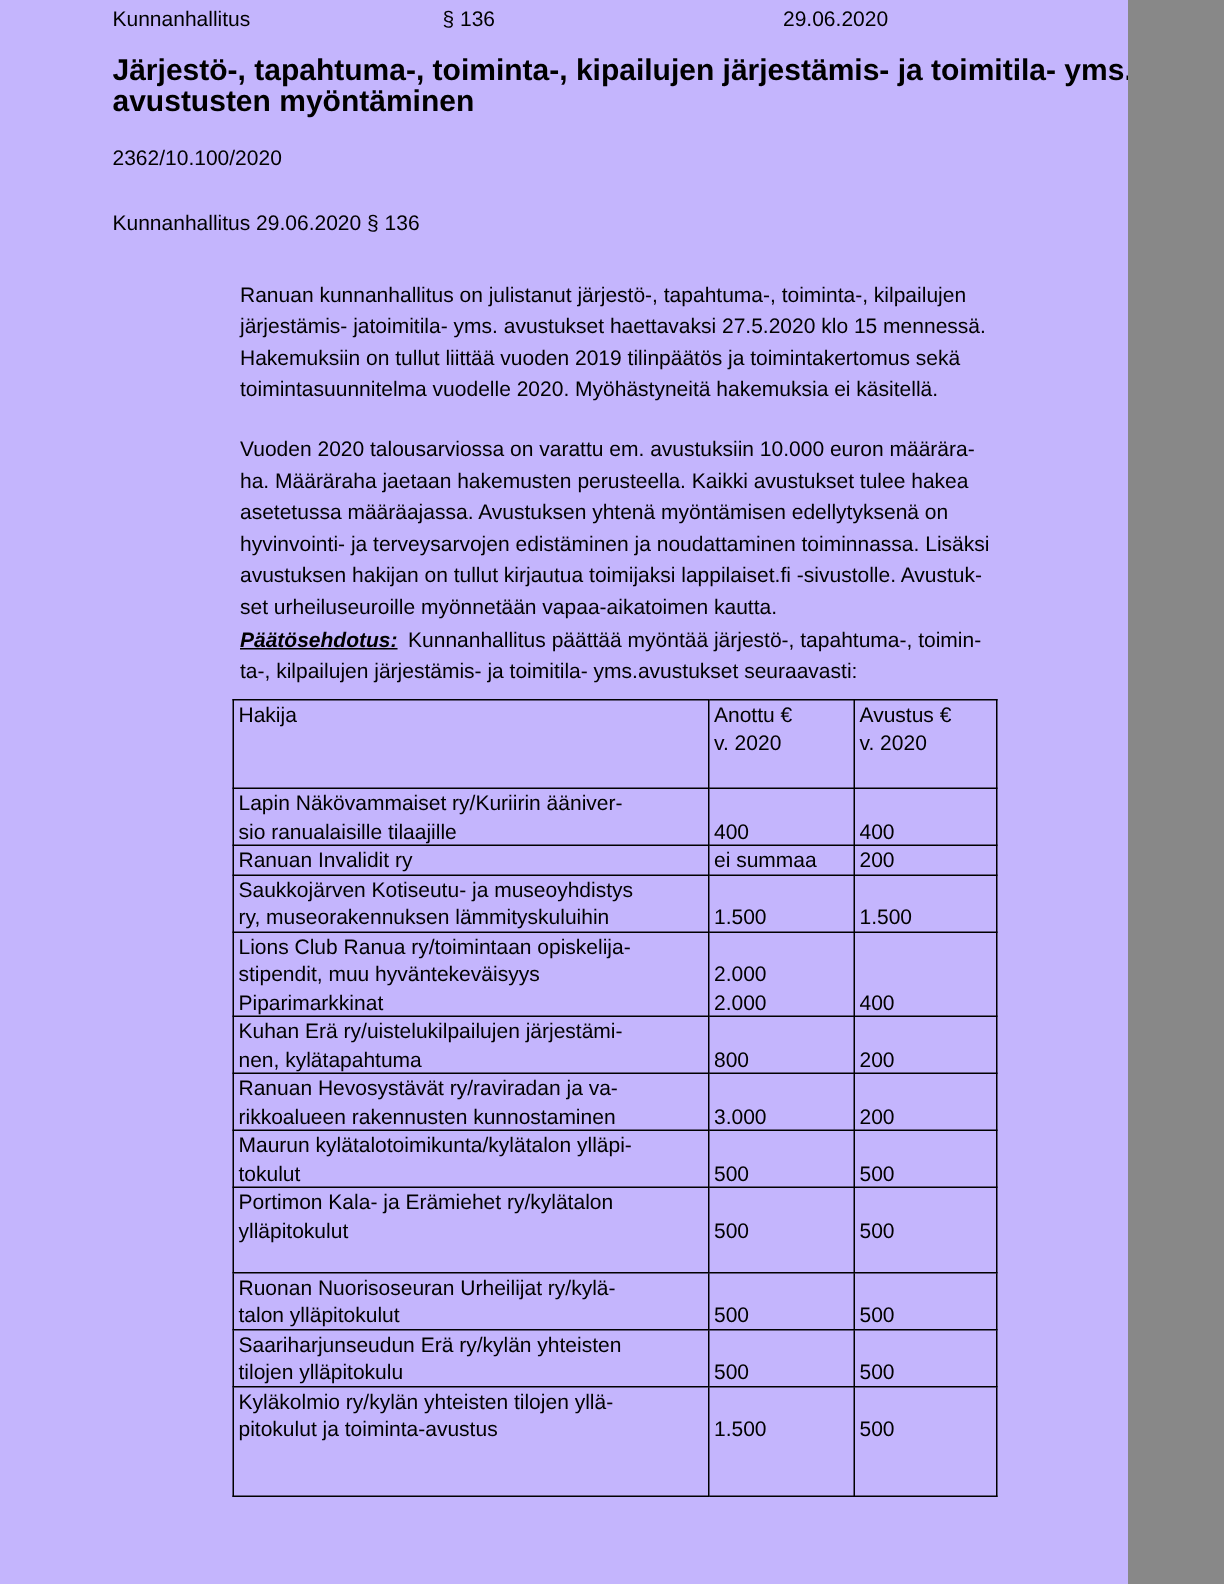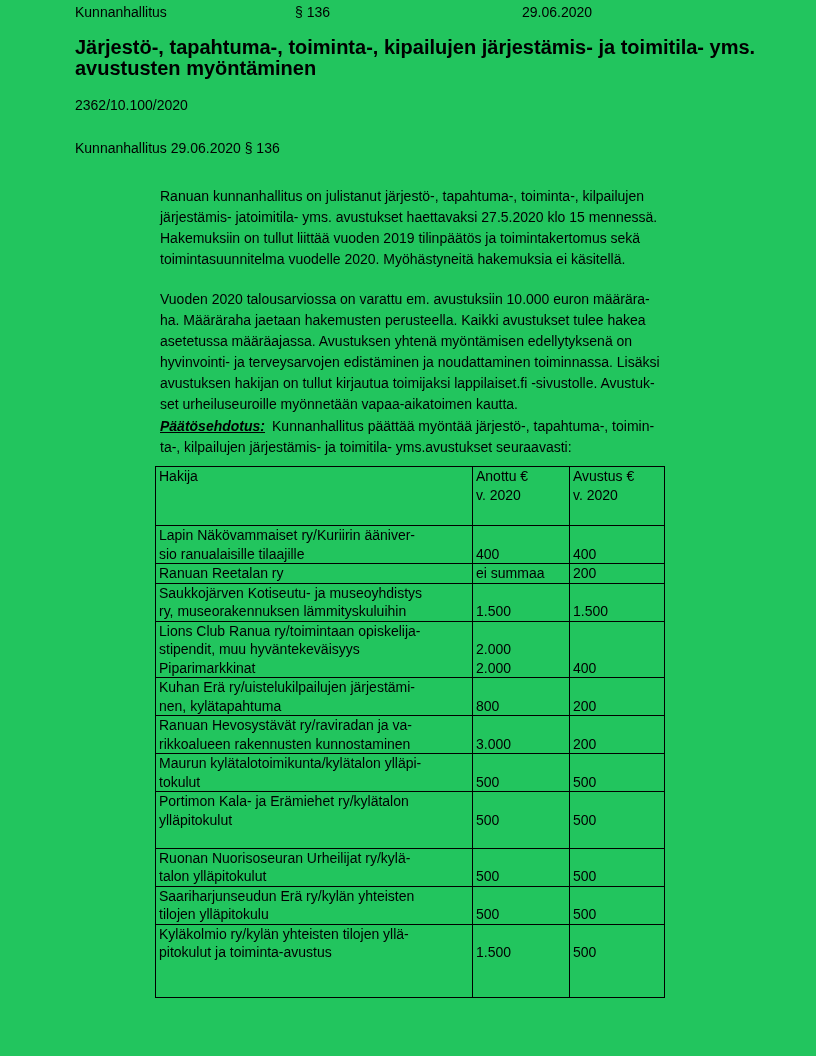--- a/index.html
+++ b/index.html
@@ -1,20 +1,20 @@
 <!DOCTYPE html>
 <html><head>
 <meta charset="utf-8">
 <style>
   html, body { margin: 0; padding: 0; background: #888; }
   .page {
     position: relative;
-    width: 816px;
+    width: 752px;
     height: 1056px;
-    background: #22c55e;
+    background: #c4b5fd;
     overflow: hidden;
     font-family: "Liberation Sans", sans-serif;
     color: #000;
     font-size: 14px;
   }
   .abs { position: absolute; }
   .pre { white-space: pre-line; }
 
   .hdr-item { top: 4px; font-size: 14px; }
   .hdr-left   { left: 75px; }
@@ -108,21 +108,21 @@
     <tbody id="grants-body">
         <tr>
           <td class="col-hakija">Lapin Näkövammaiset ry/Kuriirin ääniver-
 sio ranualaisille tilaajille</td>
           <td class="col-anottu ac">&nbsp;
 400</td>
           <td class="col-avustus ac">&nbsp;
 400</td>
         </tr>
         <tr>
-          <td class="col-hakija">Ranuan Reetalan ry</td>
+          <td class="col-hakija">Ranuan Invalidit ry</td>
           <td class="col-anottu al">ei summaa</td>
           <td class="col-avustus ac">200</td>
         </tr>
         <tr>
           <td class="col-hakija">Saukkojärven Kotiseutu- ja museoyhdistys
 ry, museorakennuksen lämmityskuluihin</td>
           <td class="col-anottu ac">&nbsp;
 1.500</td>
           <td class="col-avustus ac">&nbsp;
 1.500</td>

